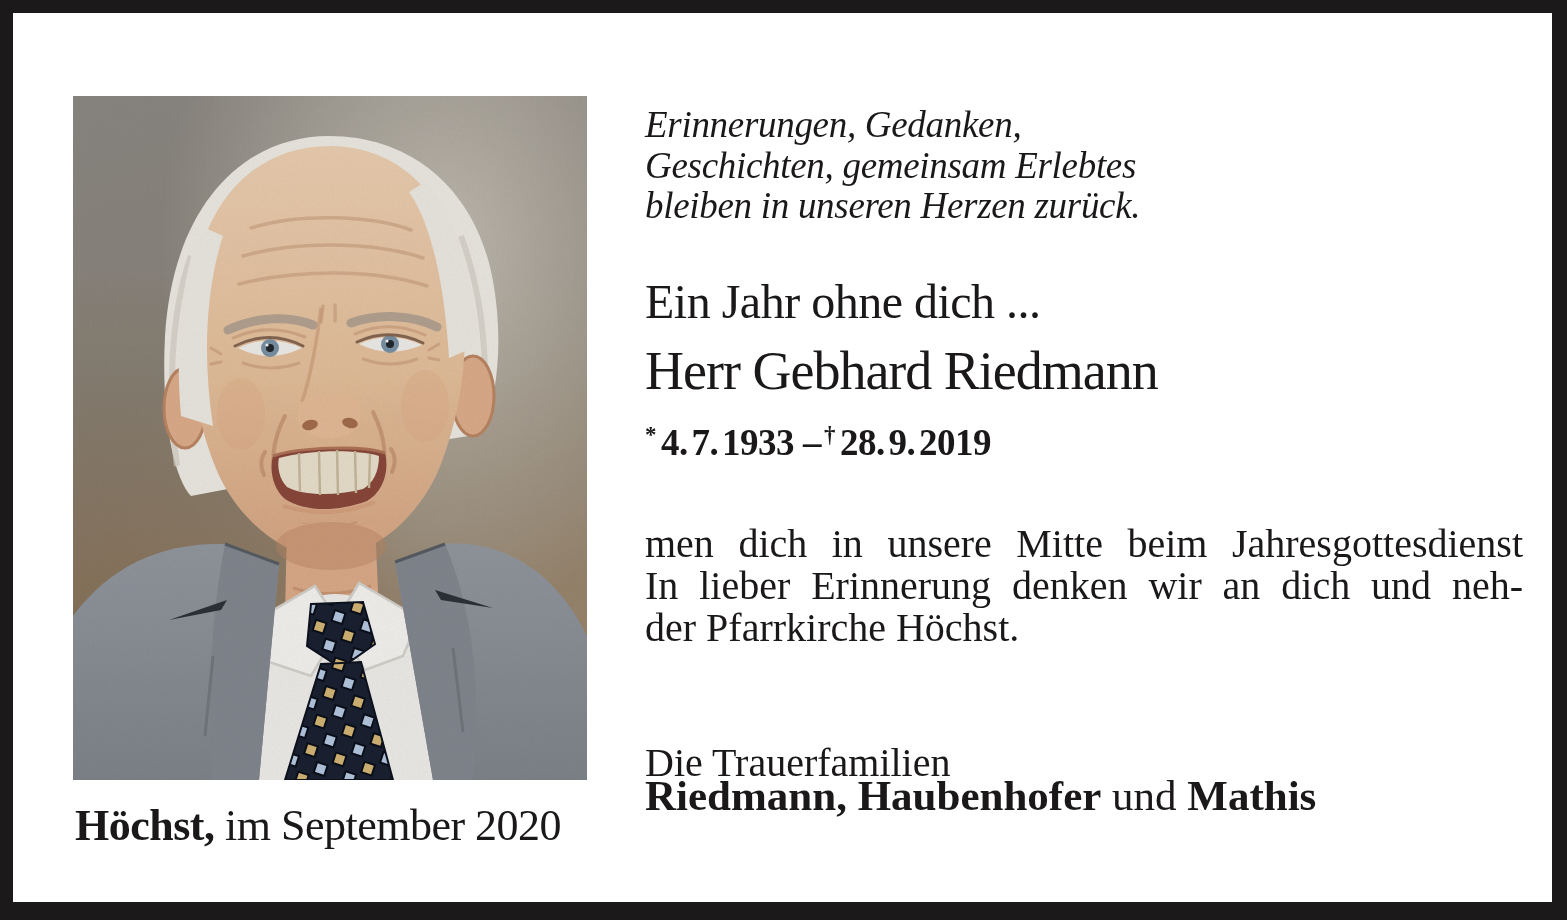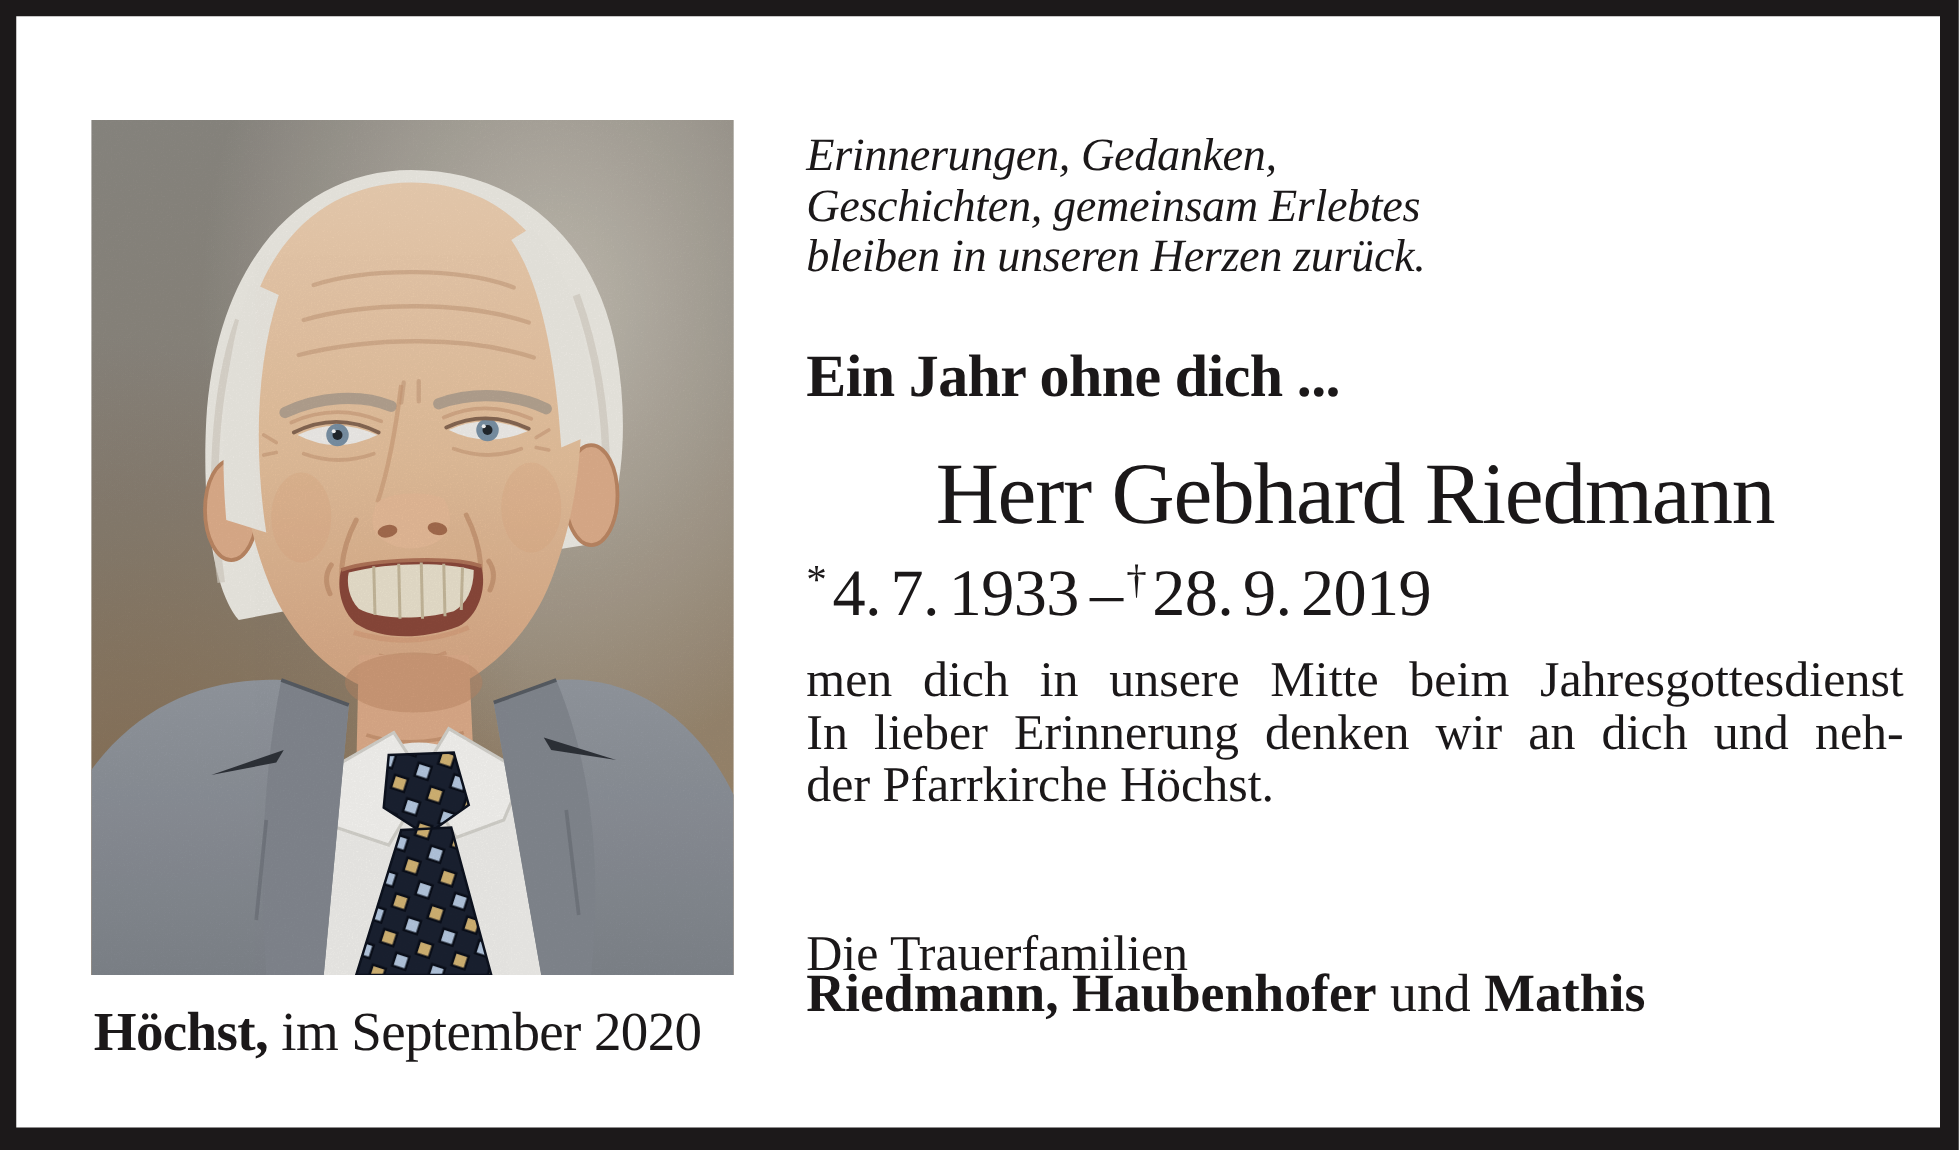--- a/index.html
+++ b/index.html
@@ -30,29 +30,28 @@
   .caption .b{ font-weight:bold; }
 
   
   .blk{ position:absolute; left:632px; width:878px; }
 
   .quote{
     top:92px; font-style:italic; font-size:37px; line-height:40.5px;
     letter-spacing:-0.3px;
   }
   .intro{
-    top:261px; font-size:48px; letter-spacing:-0.5px; white-space:nowrap;font-weight:bold;
+    top:261px; font-size:48px; letter-spacing:-0.5px; white-space:nowrap;
   }
   .name{
-    top:346px; font-size:70px; letter-spacing:-1px; white-space:nowrap;
+    top:330px; font-size:54px; letter-spacing:-1px; white-space:nowrap;
     line-height:1.05;
-    text-align:center;
   }
   .dates{
-    top:432px; font-size:53px; font-weight:normal; white-space:nowrap;
+    top:408px; font-size:37px; font-weight:bold; white-space:nowrap;
     letter-spacing:-0.5px; word-spacing:-5px;
   }
   .dates .sym{ font-size:0.62em; vertical-align:0.55em; margin-right:5px; }
   .dates .dash{ margin:0 3px 0 9px; }
 
   .memorial{ top:510px; font-size:40px; }
   .memorial .ln{ line-height:42px; text-align:justify; }
   .memorial .ln.just{ text-align-last:justify; }
 
   .families-label{ top:728px; font-size:40px; line-height:1.1; }

